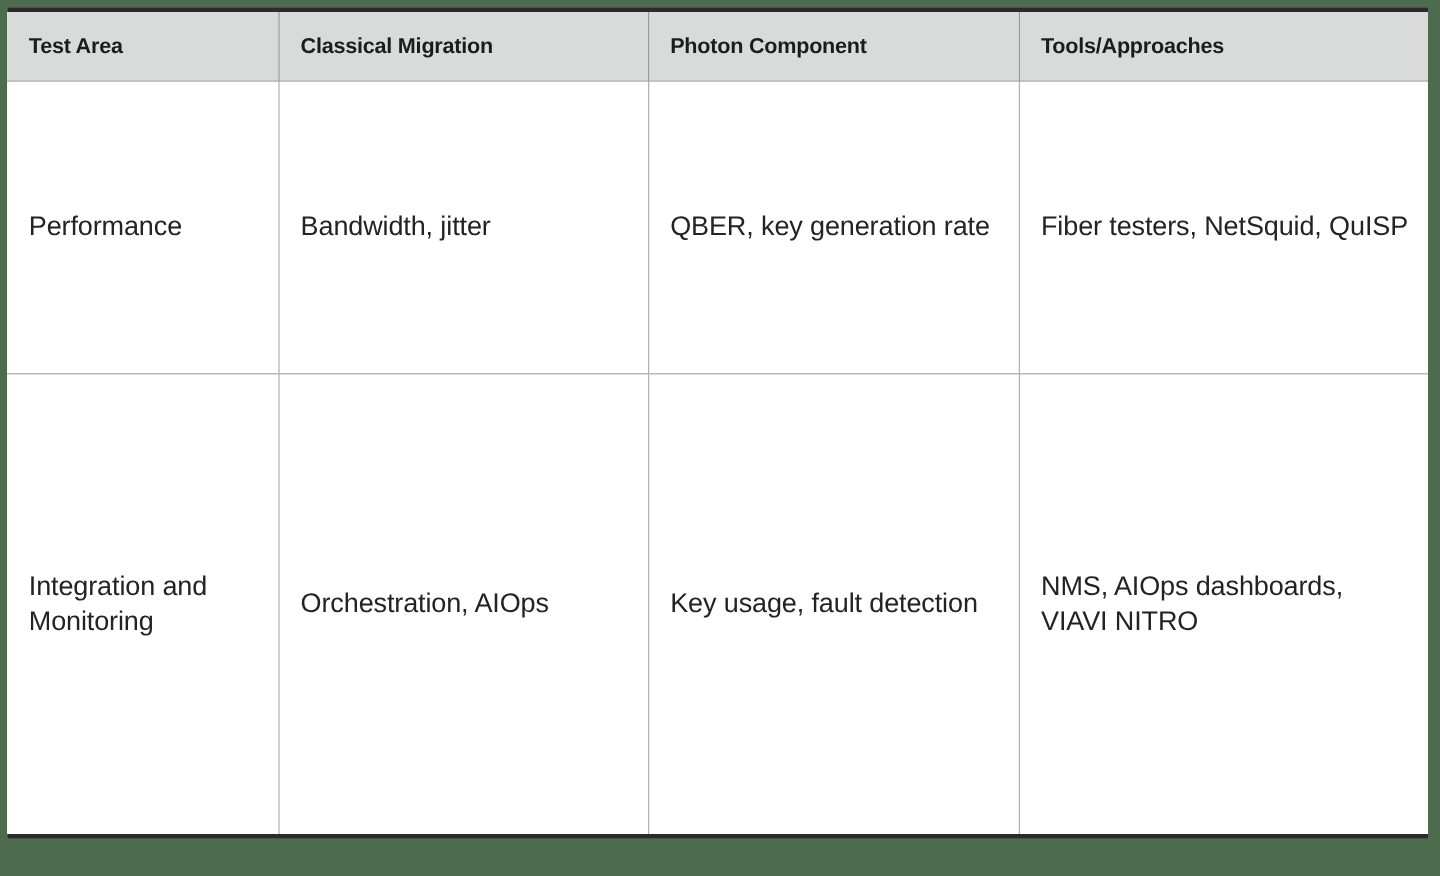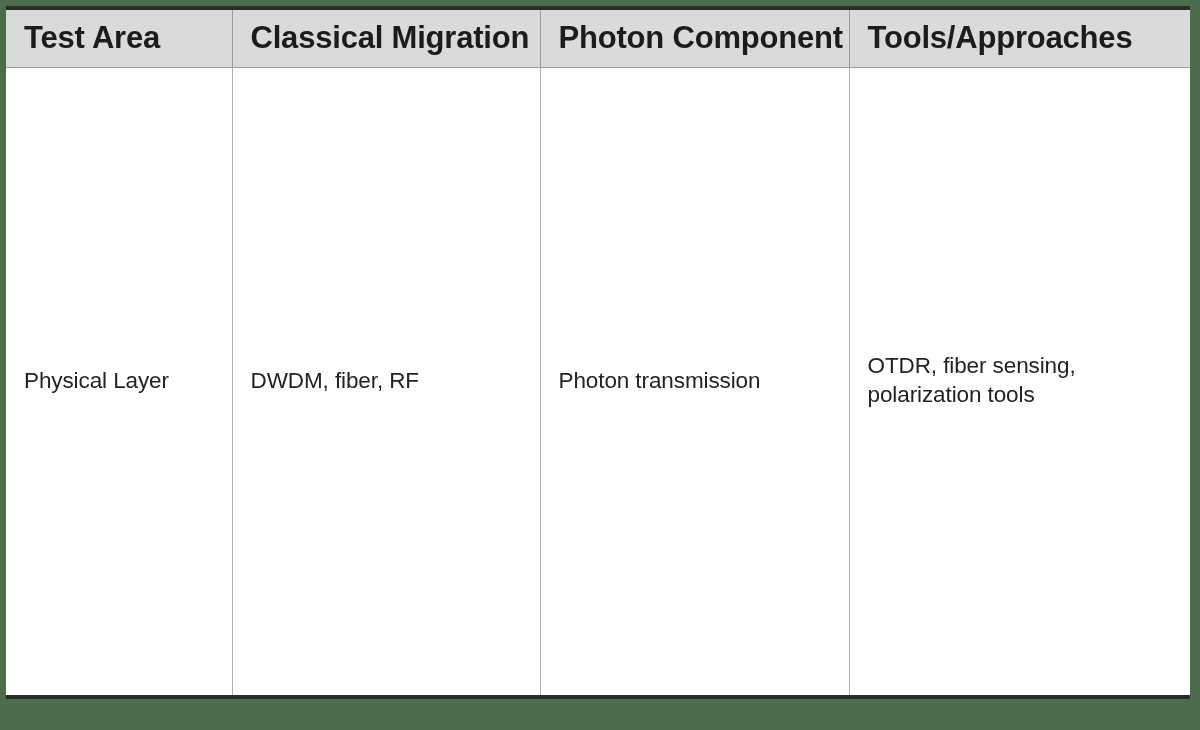--- a/index.html
+++ b/index.html
@@ -46,21 +46,21 @@
   table.matrix col.c-test  { width: 226px; }
   table.matrix col.c-class { width: 308px; }
   table.matrix col.c-quant { width: 309px; }
   table.matrix col.c-tools { width: 341px; }
 
   thead th {
     background: #d9dbdb;
     text-align: left;
     vertical-align: middle;
     font-weight: bold;
-    font-size: 31px;
+    font-size: 18px;
     line-height: 1.15;
     color: #1c1c1c;
     letter-spacing: -0.2px;
     padding: 0 0 0 18px;
     height: 57px;
     box-sizing: border-box;
     border-right: 1px solid #9a9a9a;
     border-bottom: 1px solid #9a9a9a;
   }
   thead th:last-child { border-right: none; }
@@ -100,28 +100,42 @@
         <tr>
           <th>Test Area</th>
           <th>Classical Migration</th>
           <th>Photon Component</th>
           <th>Tools/Approaches</th>
         </tr>
       </thead>
       <tbody>
         <tr>
           <td>
-              <span class="cell-text">Physical Layer</span>
+              <span class="cell-text">Performance</span>
             </td>
           <td>
-              <span class="cell-text">DWDM, fiber, RF</span>
+              <span class="cell-text">Bandwidth, jitter</span>
             </td>
           <td>
-              <span class="cell-text">Photon transmission</span>
+              <span class="cell-text">QBER, key generation rate</span>
             </td>
           <td>
-              <span class="cell-text">OTDR, fiber sensing, polarization tools</span>
+              <span class="cell-text">Fiber testers, NetSquid, QuISP</span>
+            </td>
+        </tr>
+        <tr>
+          <td>
+              <span class="cell-text">Integration and Monitoring</span>
+            </td>
+          <td>
+              <span class="cell-text">Orchestration, AIOps</span>
+            </td>
+          <td>
+              <span class="cell-text">Key usage, fault detection</span>
+            </td>
+          <td>
+              <span class="cell-text">NMS, AIOps dashboards, VIAVI NITRO</span>
             </td>
         </tr>
       </tbody>
     </table>
   </div>
 </div>
 
 </body></html>

